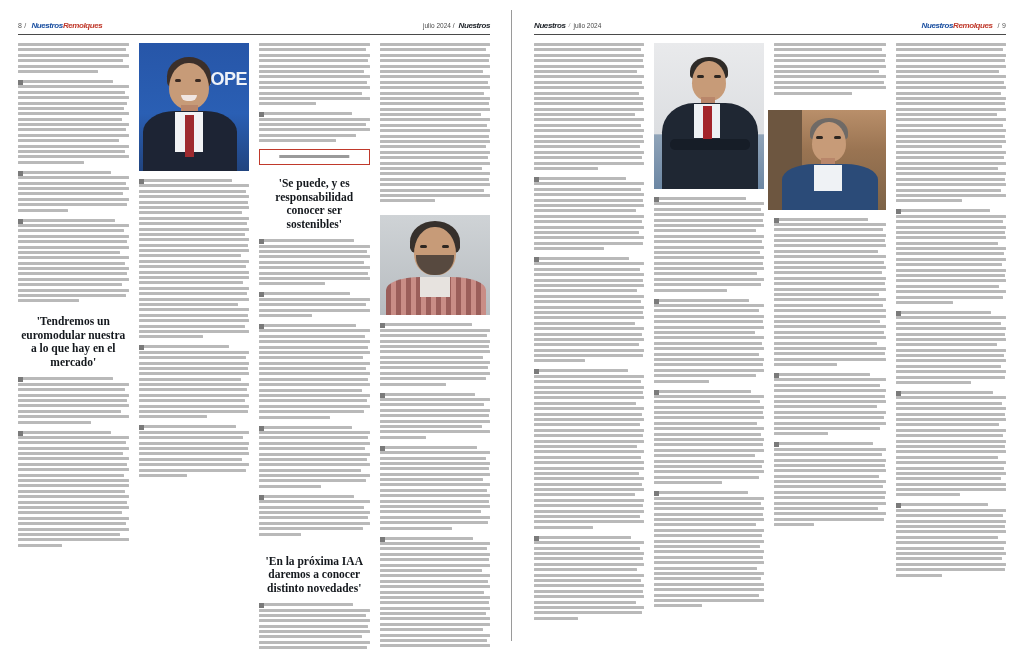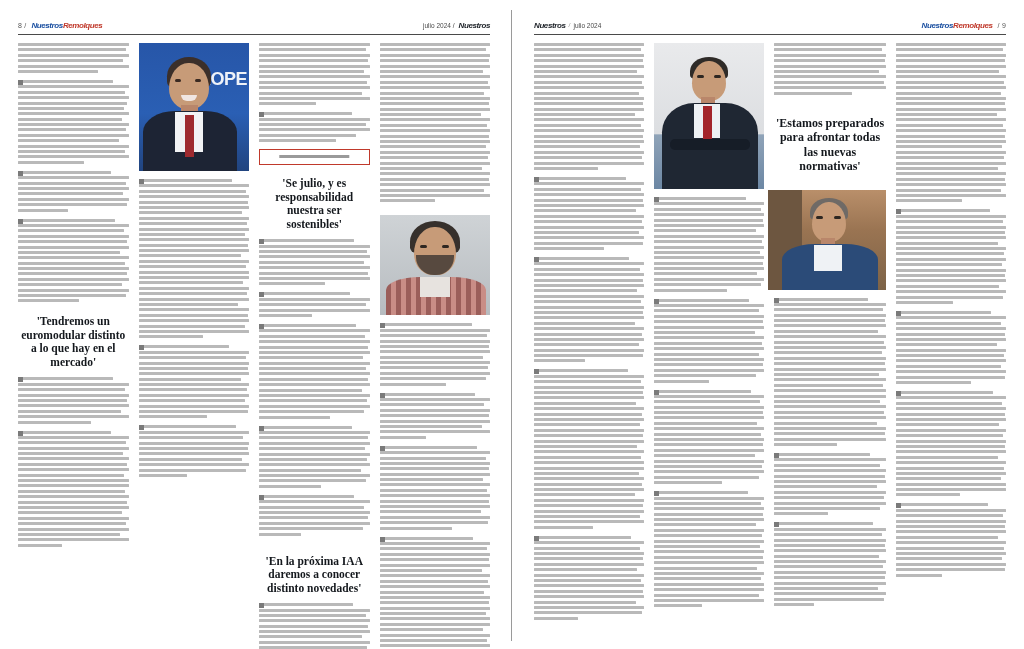--- a/index.html
+++ b/index.html
@@ -244,21 +244,21 @@
           <div class="line" style="width:97%"></div>
             <div class="line" style="width:100%"></div>
           <div class="line" style="width:99%"></div>
             <div class="line" style="width:100%"></div>
           <div class="line" style="width:94%"></div>
             <div class="line" style="width:100%"></div>
           <div class="line" style="width:98%"></div>
             <div class="line" style="width:55%"></div>
         </div>
 
-        <div class="headline">'Tendremos un euromodular distinto a lo que hay en el mercado'</div>
+        <div class="headline">'Tendremos un euromodular nuestra a lo que hay en el mercado'</div>
 
         <div class="tblock">
           <div class="drop"></div>
           <div class="line" style="width:86%"></div>
             <div class="line" style="width:100%"></div>
           <div class="line" style="width:97%"></div>
             <div class="line" style="width:100%"></div>
           <div class="line" style="width:99%"></div>
             <div class="line" style="width:100%"></div>
           <div class="line" style="width:93%"></div>
@@ -396,21 +396,21 @@
           <div class="line" style="width:97%"></div>
             <div class="line" style="width:100%"></div>
           <div class="line" style="width:88%"></div>
             <div class="line" style="width:70%"></div>
         </div>
 
         <div class="rule-box">
           <div class="inner"></div>
         </div>
 
-        <div class="headline">'Se julio, y es responsabilidad nuestra ser sostenibles'</div>
+        <div class="headline">'Se puede, y es responsabilidad conocer ser sostenibles'</div>
 
         <div class="tblock">
           <div class="drop"></div>
           <div class="line" style="width:86%"></div>
             <div class="line" style="width:100%"></div>
           <div class="line" style="width:98%"></div>
             <div class="line" style="width:100%"></div>
           <div class="line" style="width:95%"></div>
             <div class="line" style="width:100%"></div>
           <div class="line" style="width:99%"></div>
@@ -856,21 +856,20 @@
           <div class="line" style="width:100%"></div>
             <div class="line" style="width:99%"></div>
           <div class="line" style="width:100%"></div>
             <div class="line" style="width:94%"></div>
           <div class="line" style="width:100%"></div>
             <div class="line" style="width:98%"></div>
           <div class="line" style="width:100%"></div>
             <div class="line" style="width:70%"></div>
         </div>
 
-        <div class="headline" style="font-size:12px;line-height:14.5px;margin-top:14px">'Estamos preparados para afrontar todas las nuevas normativas'</div>
 
         <div class="photo" style="height:100px;width:118px;margin-left:-6px;margin-top:8px">
           <div class="p-bg" style="background:linear-gradient(180deg,#b98f6a 0%,#9a7452 40%,#7d6347 100%)"></div>
           <div style="position:absolute;left:0;top:0;width:34px;height:100px;background:#6d5640"></div>
           <div class="p-hair" style="left:42px;top:8px;width:38px;height:22px;background:#6f6a66"></div>
           <div class="p-head" style="left:44px;top:12px;width:34px;height:40px;"></div>
           <div style="position:absolute;left:48px;top:26px;width:7px;height:3px;background:#2e2722;border-radius:2px"></div>
           <div style="position:absolute;left:66px;top:26px;width:7px;height:3px;background:#2e2722;border-radius:2px"></div>
           <div class="p-neck" style="left:53px;top:48px;width:14px;height:8px"></div>
           <div class="p-body" style="left:14px;top:54px;width:96px;height:46px;background:#2b4b78"></div>

